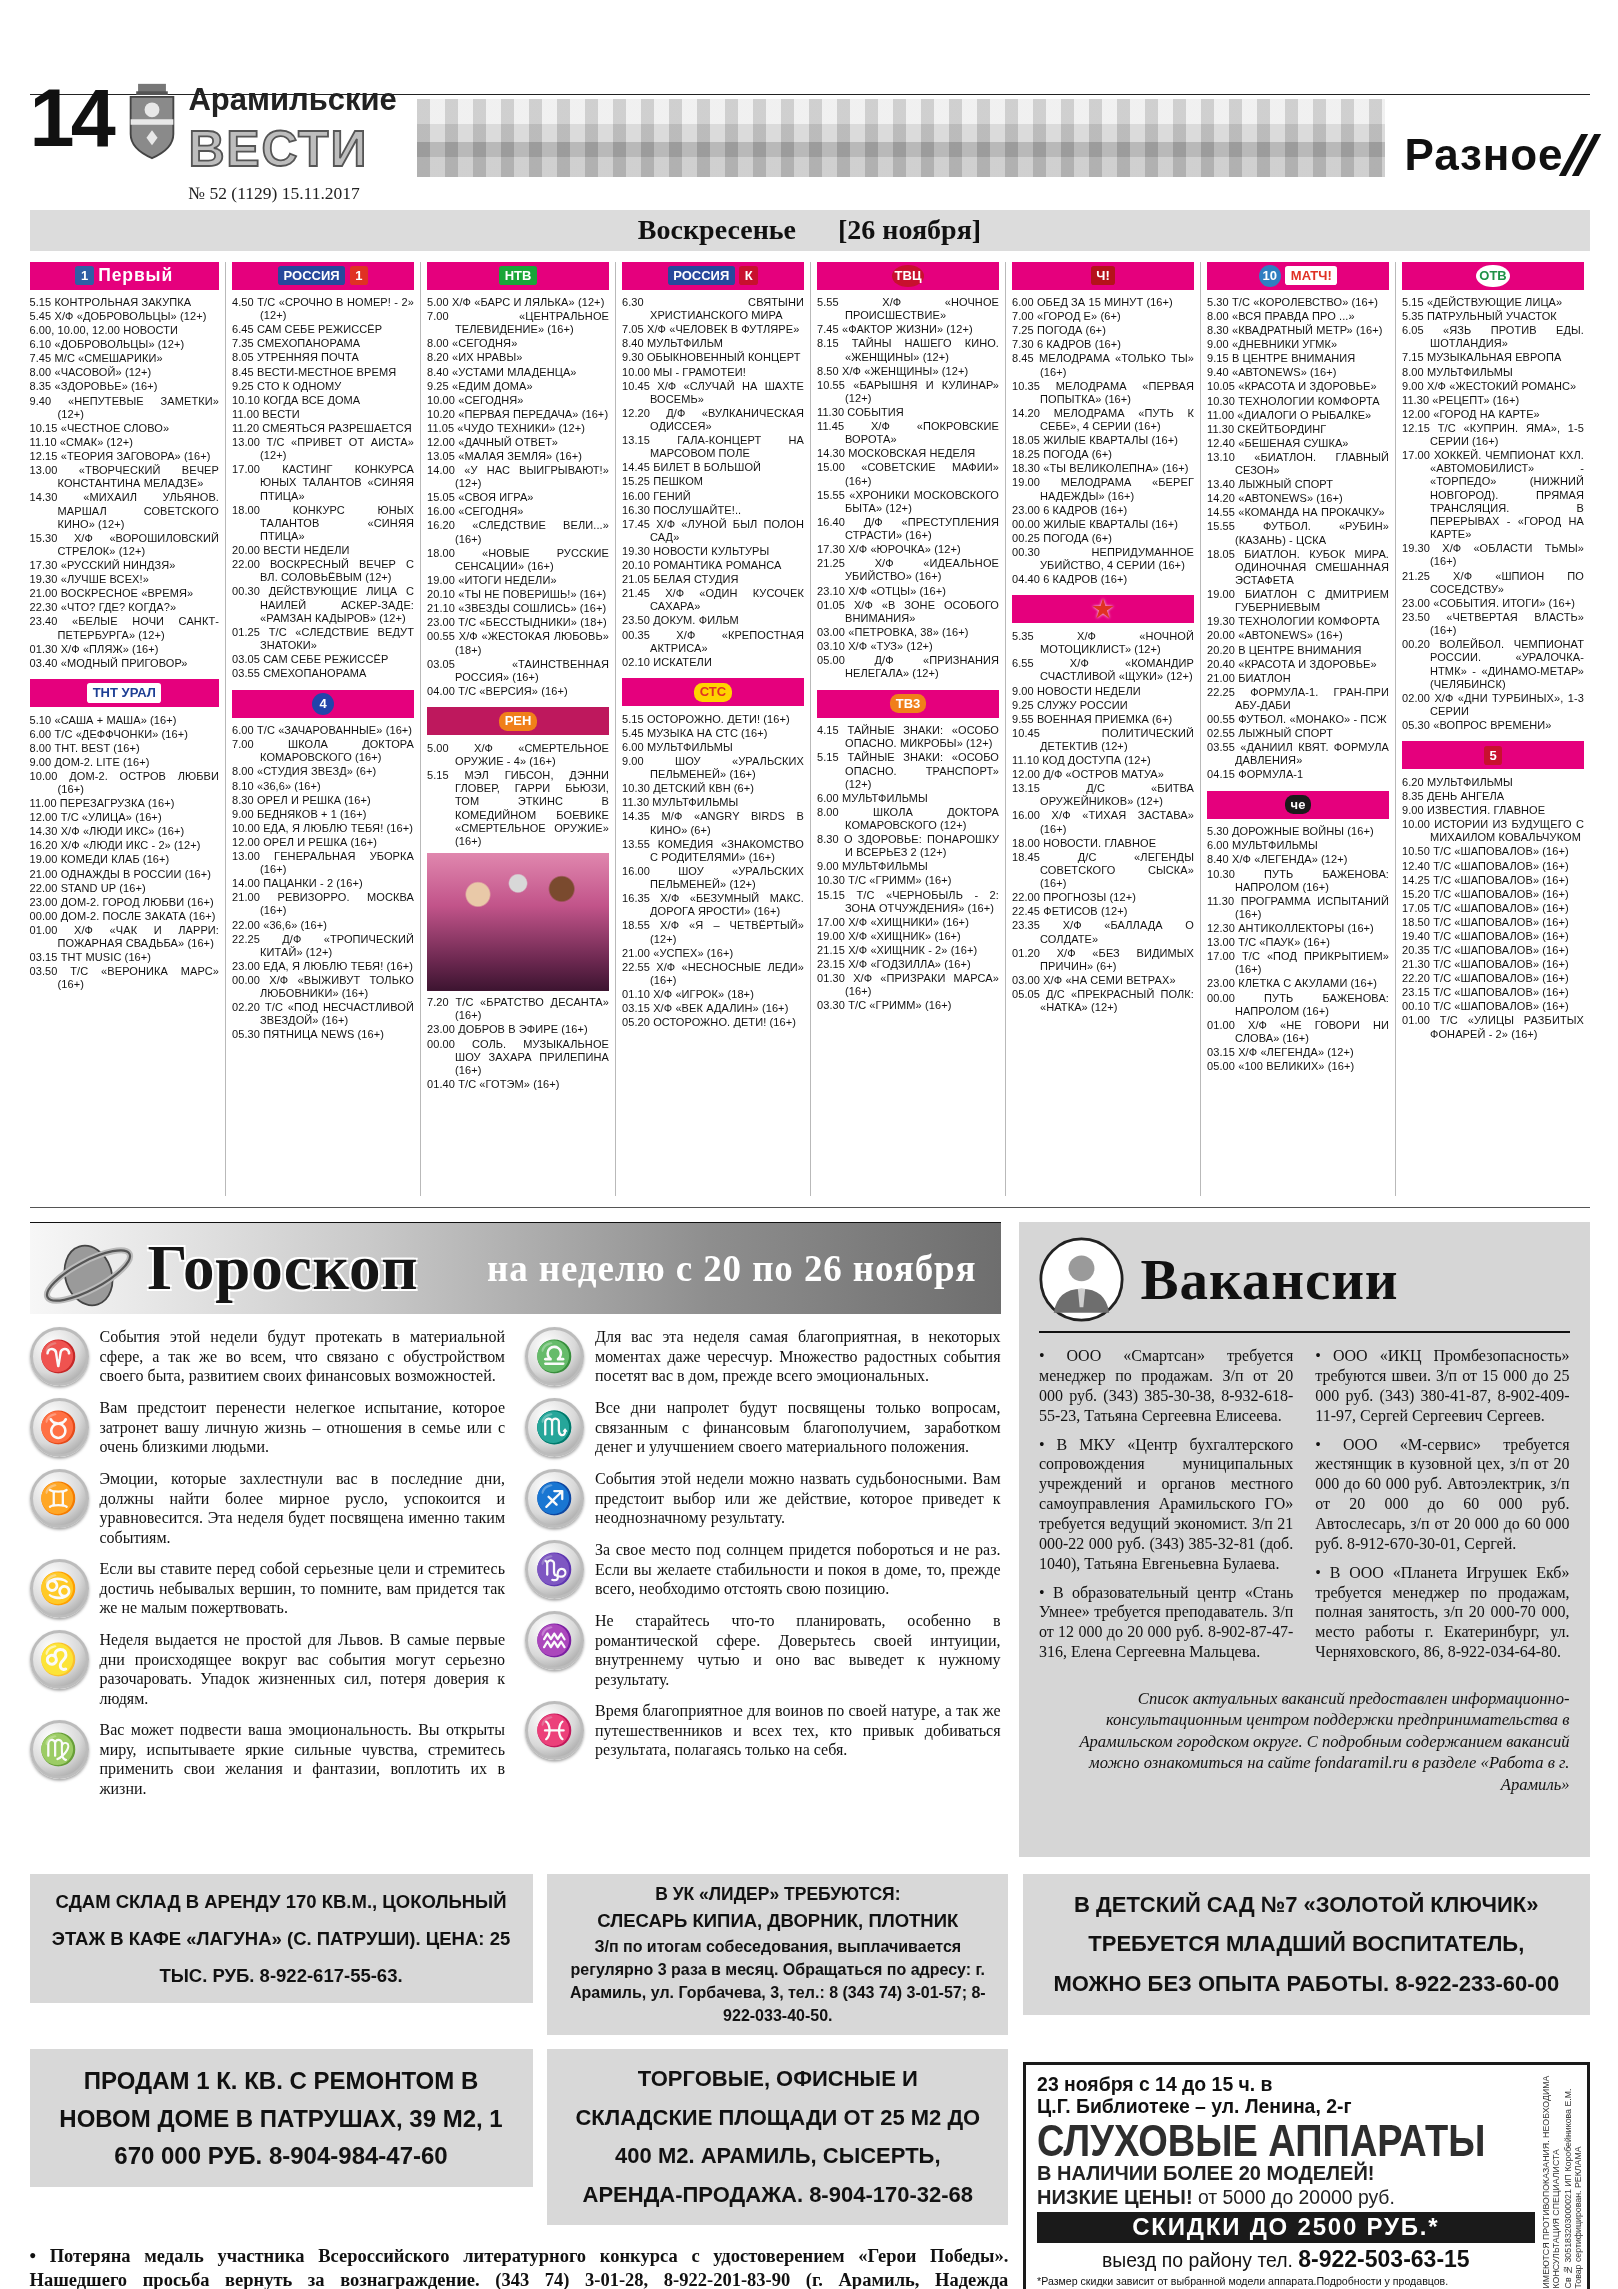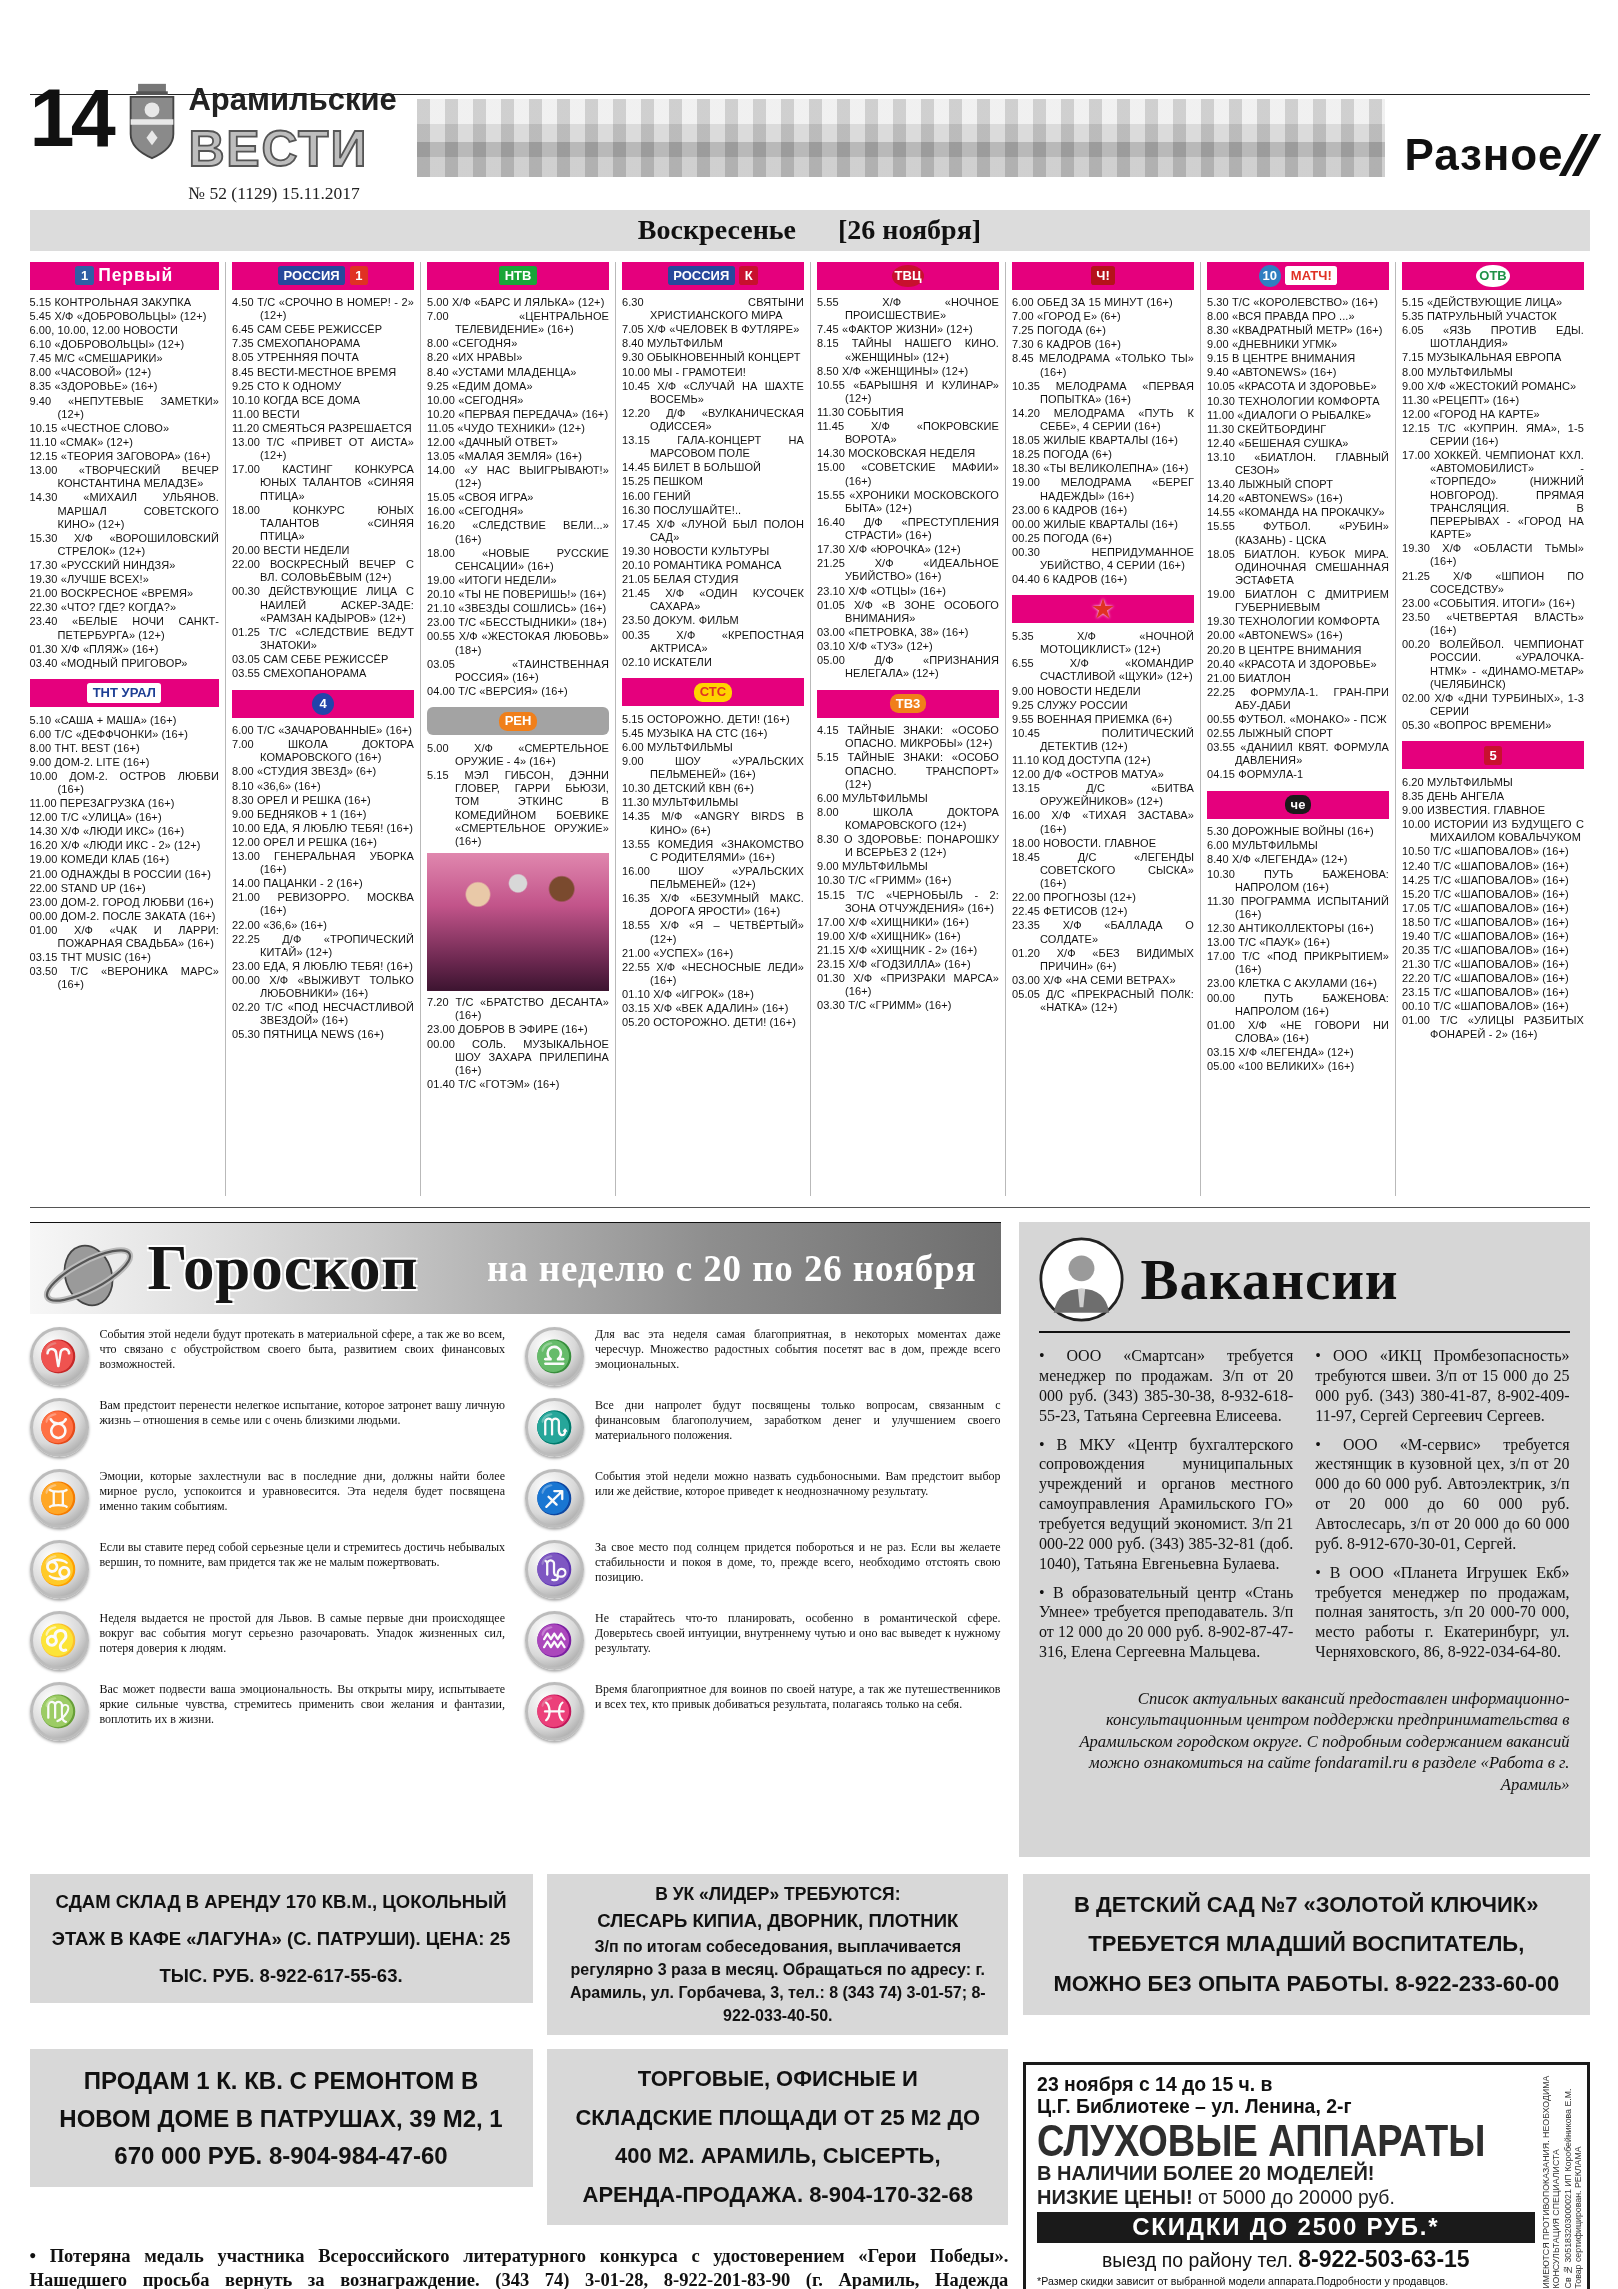--- a/index.html
+++ b/index.html
@@ -55,21 +55,21 @@
     border-top:1.8px solid #111; display:flex; align-items:center; }
   .saturn { width:107px; height:107px; margin:13px 5.5px 0 5.5px; flex:0 0 auto; }
   .horo-title { font-family:"Liberation Serif", serif; font-weight:bold; font-size:63px; color:#161616;
     text-shadow:1.8px 1.8px 0 #fff, -1.8px -1.8px 0 #fff, 1.8px -1.8px 0 #fff, -1.8px 1.8px 0 #fff; letter-spacing:0.9px; }
   .horo-sub { font-family:"Liberation Serif", serif; font-weight:bold; font-size:37px; color:#fff; margin-left:auto; padding-right:24px; letter-spacing:0.9px; }
   .horo-body { display:grid; grid-template-columns:1fr 1fr; column-gap:20px; margin-top:13px; }
   .horo-entry { display:flex; gap:11px; margin-bottom:12px; }
   .zod { width:59px; height:59px; flex:0 0 auto; border-radius:50%; border:3.7px solid #bcbcbc;
     background:radial-gradient(circle at 35% 28%, #ffffff, #d9d9d9 55%, #8f8f8f); box-shadow:0 1.8px 2.8px rgba(0,0,0,.35);
     display:flex; align-items:center; justify-content:center; font-size:31px; color:#1c1c1c; }
-  .horo-text { font-family:"Liberation Serif", serif; font-size:12px; line-height:1.22; text-align:justify; color:#111; }
+  .horo-text { font-family:"Liberation Serif", serif; font-size:16px; line-height:1.22; text-align:justify; color:#111; }
 
   .vacancies { flex:1; background:#d6d6d6; padding:14.8px 20px 13px; }
   .vac-head { display:flex; align-items:center; gap:16.6px; border-bottom:2.8px solid #111; padding-bottom:9px; margin-bottom:13px; }
   .vac-avatar { width:85px; height:85px; flex:0 0 auto; }
   .vac-title { font-family:"Liberation Serif", serif; font-weight:bold; font-size:57px; color:#111; letter-spacing:0.9px; }
   .vac-cols { display:grid; grid-template-columns:1fr 1fr; column-gap:22px; }
   .vac-item { font-family:"Liberation Serif", serif; font-size:16px; line-height:1.24; text-align:justify; color:#111; margin-bottom:9.2px; }
   .vac-footer { font-family:"Liberation Serif", serif; font-style:italic; font-size:16.6px; line-height:1.3; color:#111; text-align:right; margin-top:16.6px; }
 
   
@@ -252,21 +252,21 @@
         <div class="prog">16.00 «СЕГОДНЯ»</div>
         <div class="prog">16.20 «СЛЕДСТВИЕ ВЕЛИ...» (16+)</div>
         <div class="prog">18.00 «НОВЫЕ РУССКИЕ СЕНСАЦИИ» (16+)</div>
         <div class="prog">19.00 «ИТОГИ НЕДЕЛИ»</div>
         <div class="prog">20.10 «ТЫ НЕ ПОВЕРИШЬ!» (16+)</div>
         <div class="prog">21.10 «ЗВЕЗДЫ СОШЛИСЬ» (16+)</div>
         <div class="prog">23.00 Т/С «БЕССТЫДНИКИ» (18+)</div>
         <div class="prog">00.55 Х/Ф «ЖЕСТОКАЯ ЛЮБОВЬ» (18+)</div>
         <div class="prog">03.05 «ТАИНСТВЕННАЯ РОССИЯ» (16+)</div>
         <div class="prog">04.00 Т/С «ВЕРСИЯ» (16+)</div>
-        <div class="chbar" style="background: #a3a3a3; border-radius: 6px;">
+        <div class="chbar" style="background: #be185d;">
           <span class="chip chip-round" style="background: rgb(240, 127, 26); color: rgb(255, 255, 255);">РЕН</span>
         </div>
         <div class="prog">5.00 Х/Ф «СМЕРТЕЛЬНОЕ ОРУЖИЕ - 4» (16+)</div>
         <div class="prog">5.15 МЭЛ ГИБСОН, ДЭННИ ГЛОВЕР, ГАРРИ БЬЮЗИ, ТОМ ЭТКИНС В КОМЕДИЙНОМ БОЕВИКЕ «СМЕРТЕЛЬНОЕ ОРУЖИЕ» (16+)</div>
         <div class="movie-still"></div>
         <div class="prog">7.20 Т/С «БРАТСТВО ДЕСАНТА» (16+)</div>
         <div class="prog">23.00 ДОБРОВ В ЭФИРЕ (16+)</div>
         <div class="prog">00.00 СОЛЬ. МУЗЫКАЛЬНОЕ ШОУ ЗАХАРА ПРИЛЕПИНА (16+)</div>
         <div class="prog">01.40 Т/С «ГОТЭМ» (16+)</div>
       </div>

